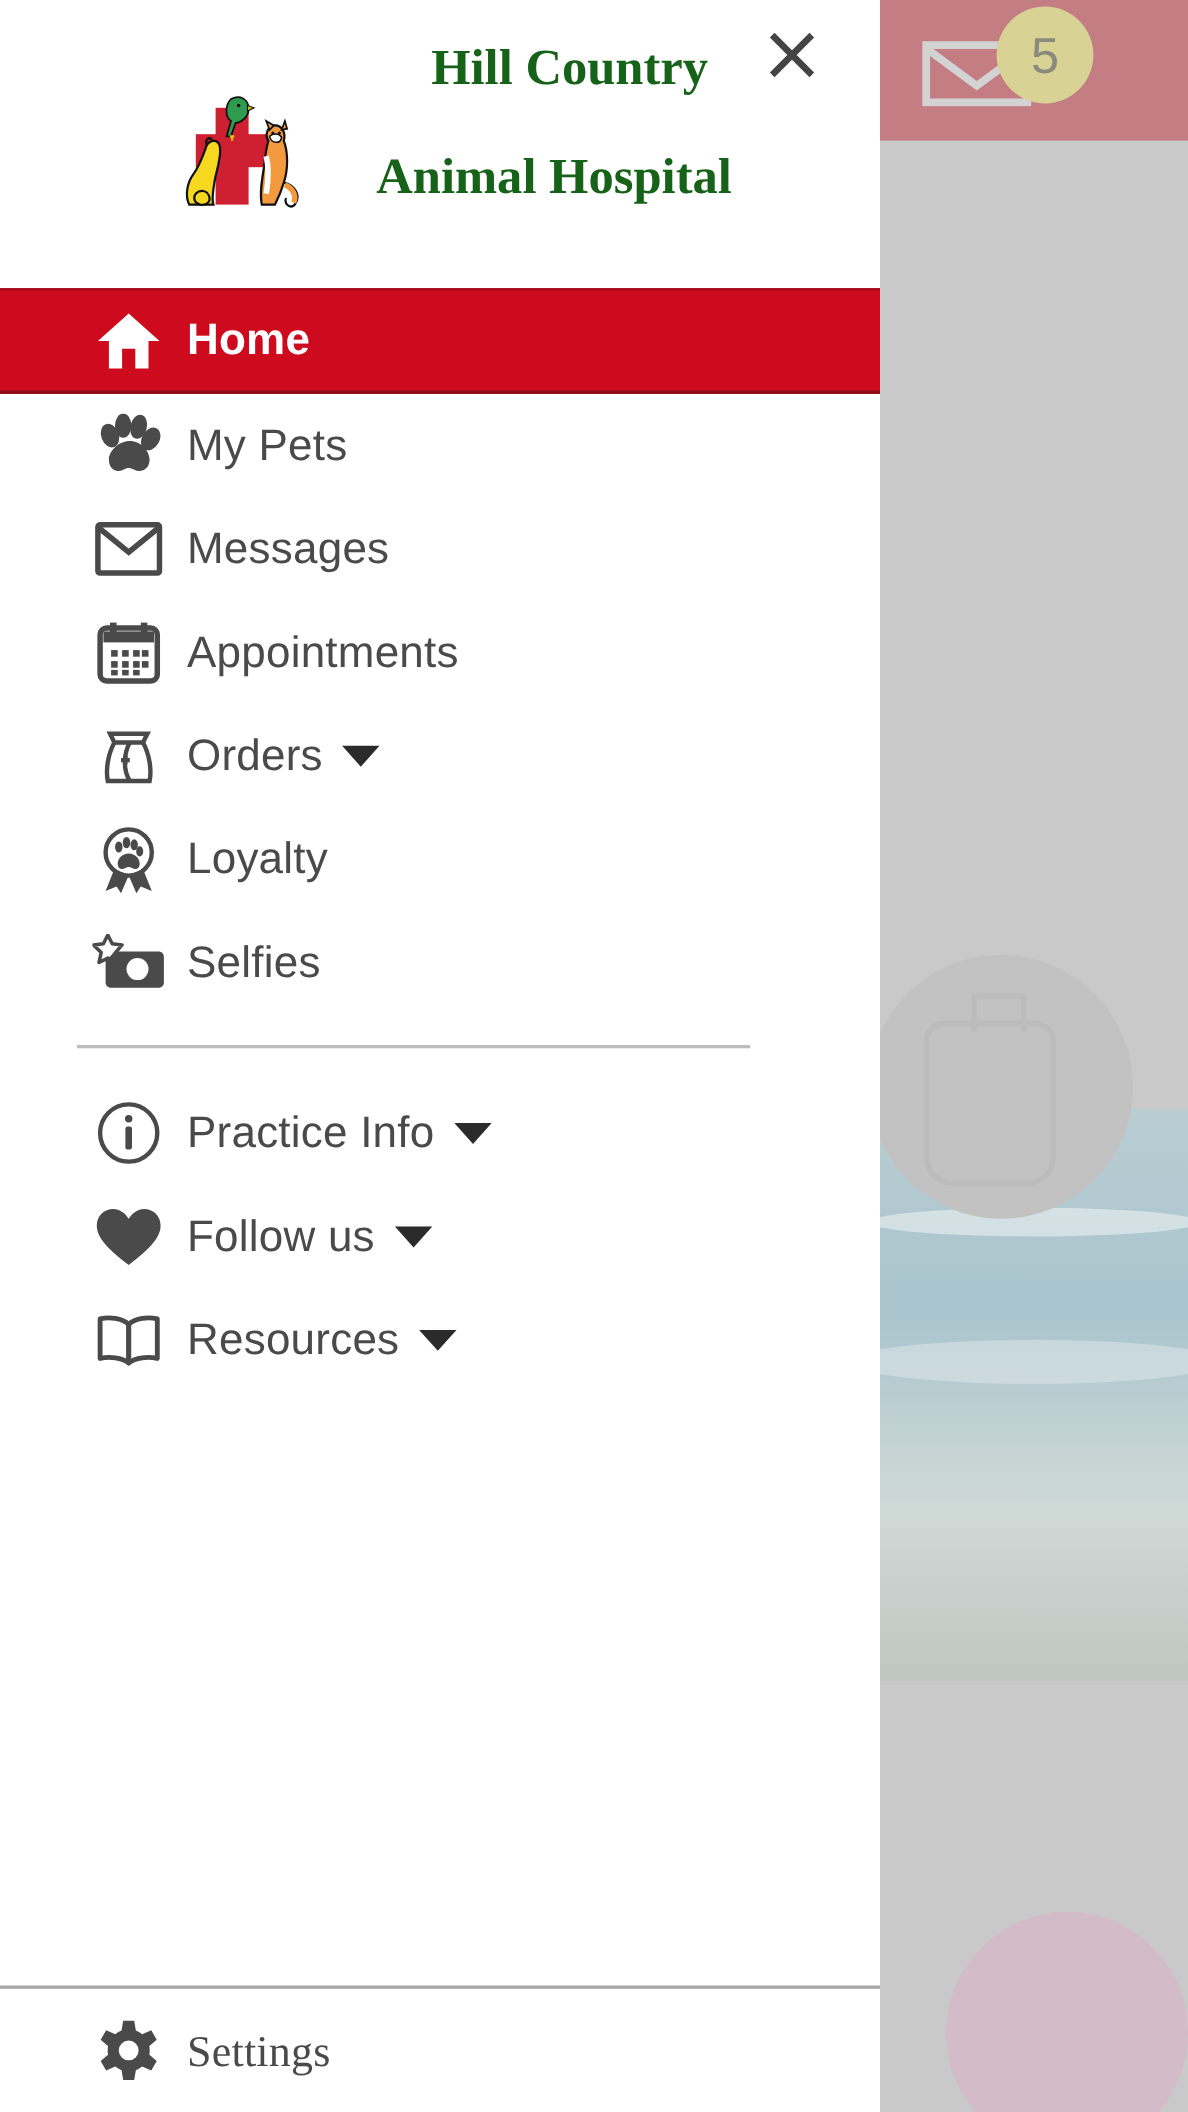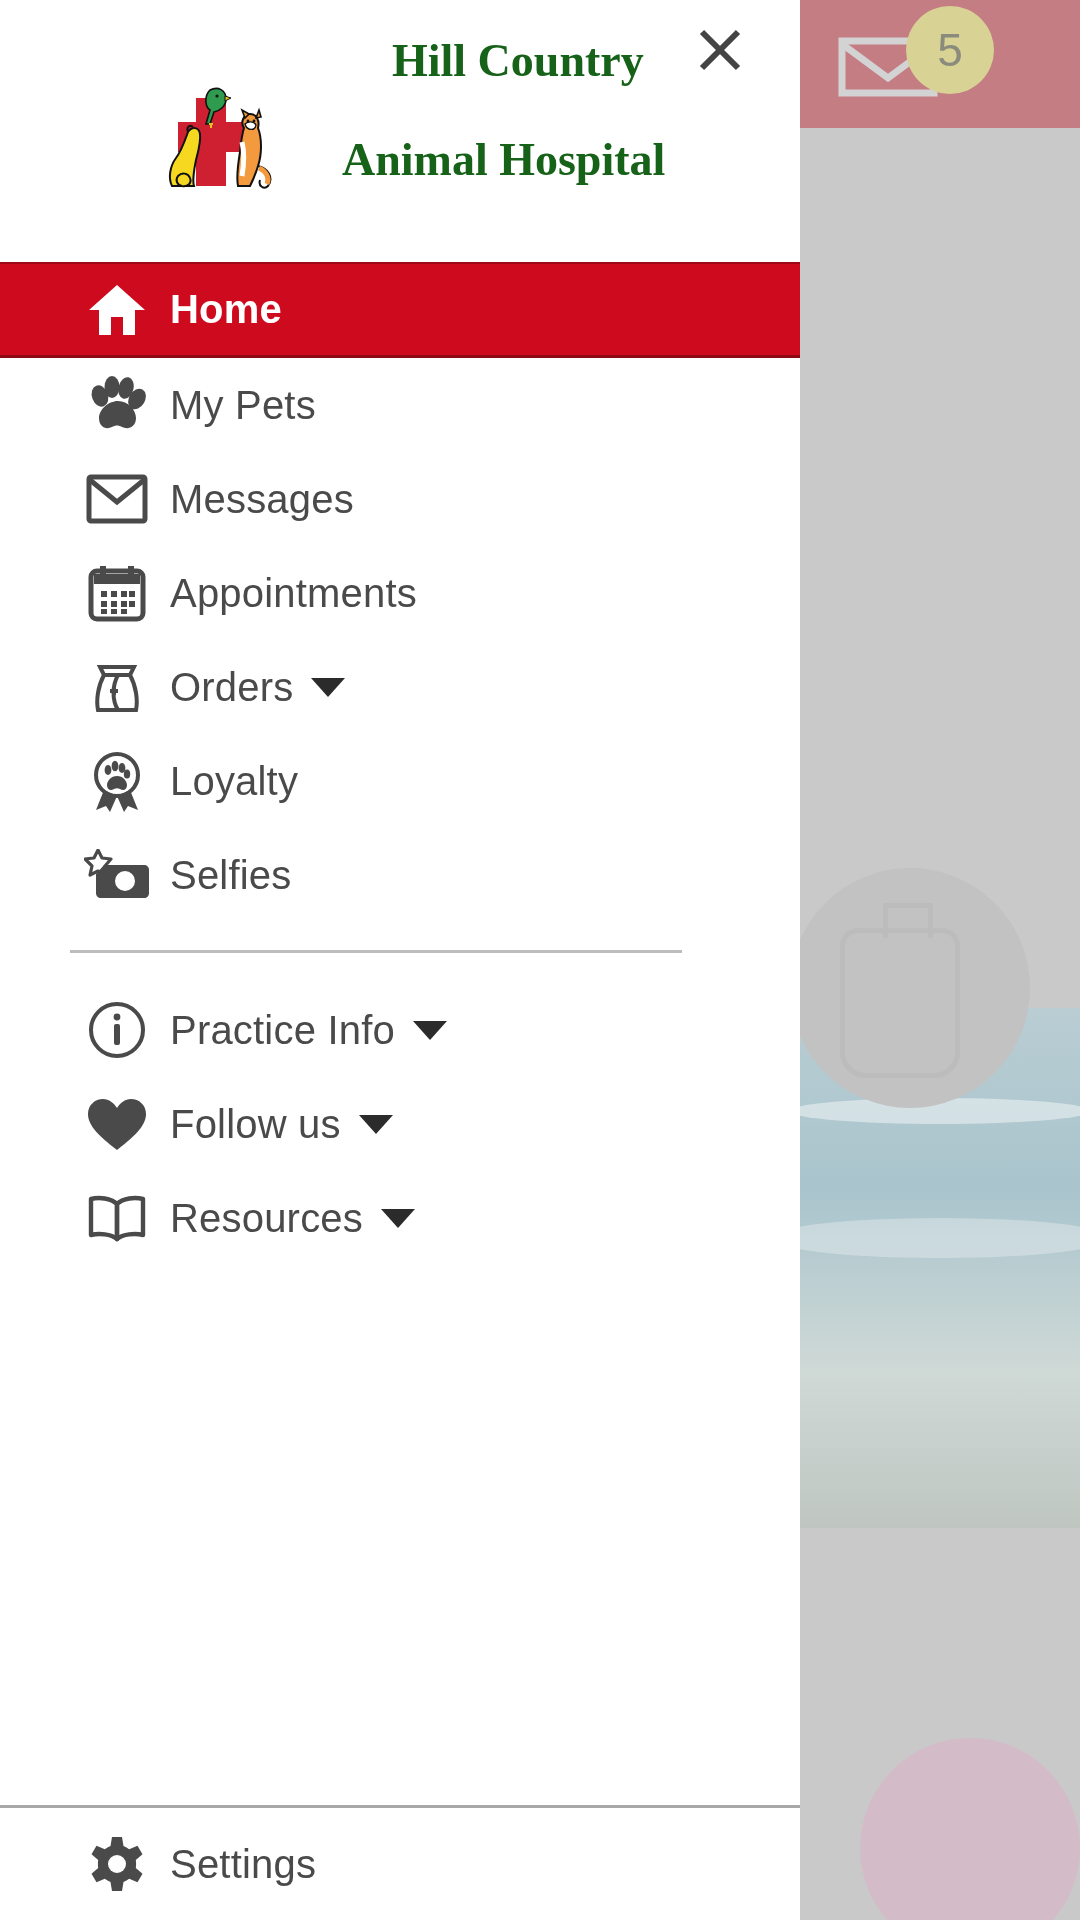--- a/index.html
+++ b/index.html
@@ -124,21 +124,21 @@
   .nav-item.active .lbl { color:#ffffff; font-weight:bold; }
 
   #divider-mid {
     width:612px; height:3px; background:#bdbdbd; margin:28px 0 30px 70px;
   }
 
   #bottom-section {
     position:absolute; left:0; bottom:0; width:800px;
   }
   #divider-bottom { width:800px; height:3px; background:#a8a8a8; }
-  #settings-row { height:112px; }
+  #settings-row { height:112px;font-family:Liberation Serif, serif; }
   #settings-row .ico { margin-left:82px; }
 </style>
 </head>
 <body>
 
 <div id="screen">
 
   <div id="backdrop">
     <div id="bg-appbar">
       <div id="bg-mail-icon">

